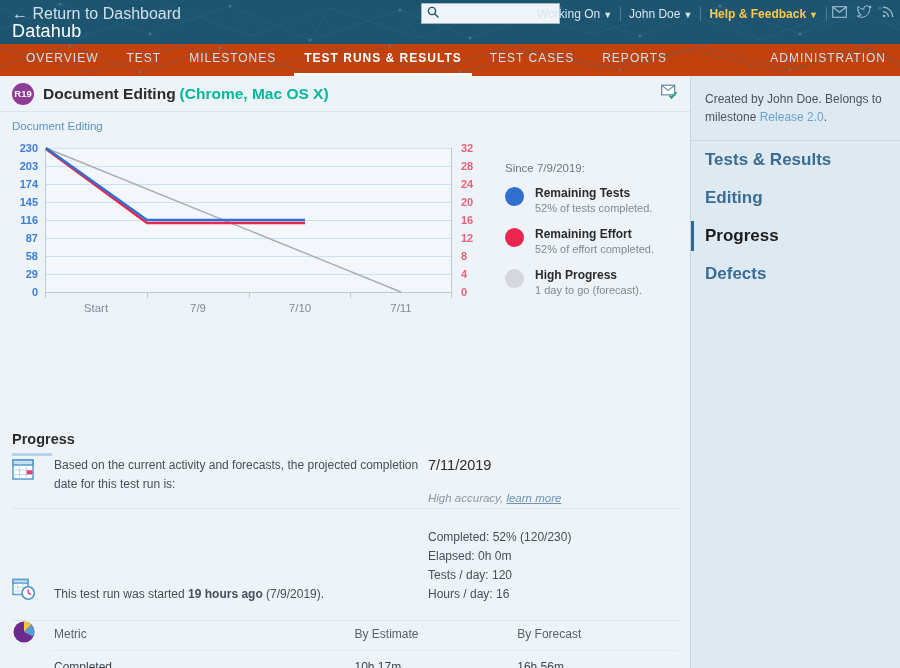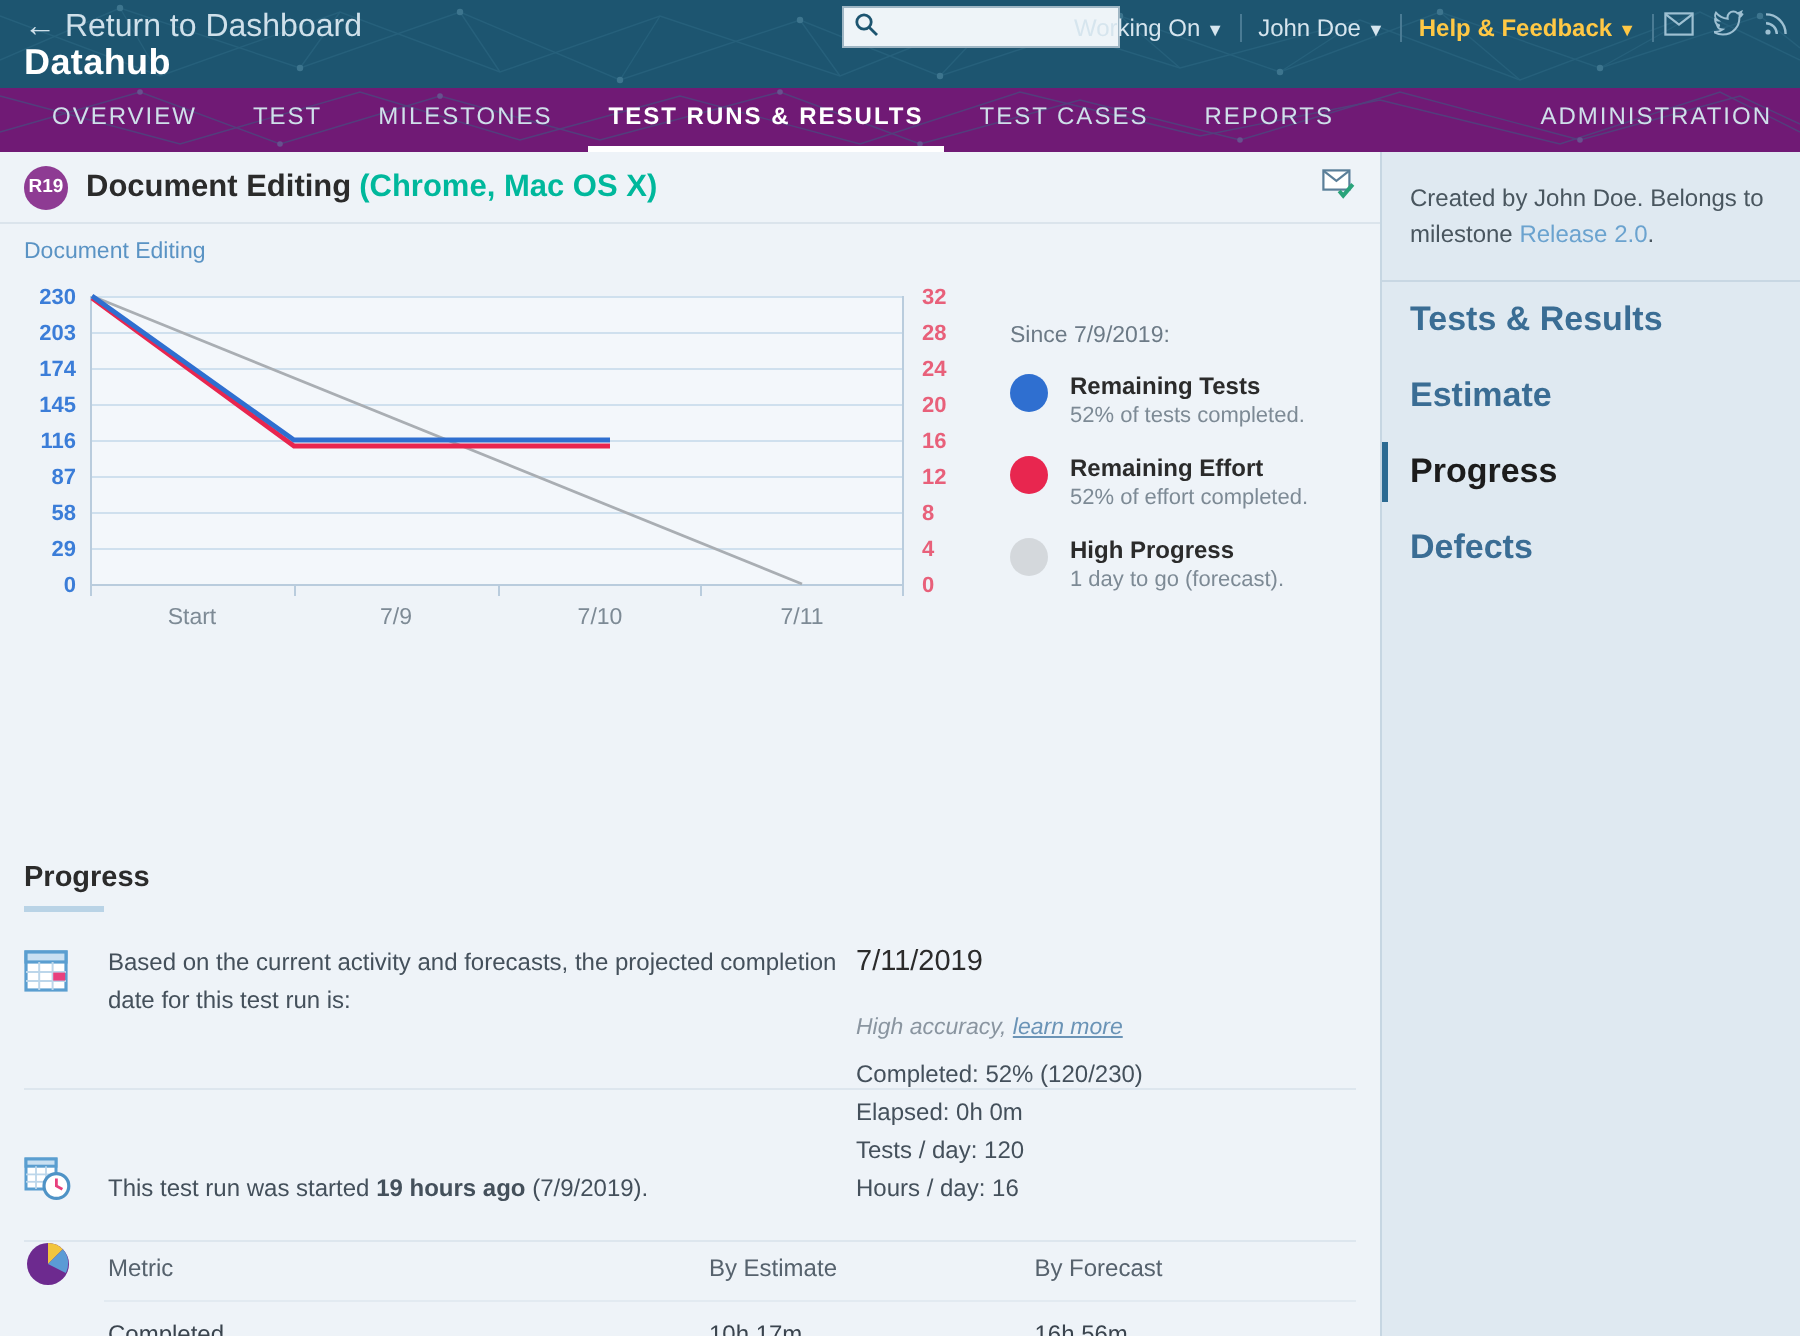--- a/index.html
+++ b/index.html
@@ -20,21 +20,21 @@
     overflow: hidden;
   }
   #topbar .netdeco { position: absolute; inset: 0; opacity: .5; }
   #return-link {
     position: absolute; left: 12px; top: 5px;
     color: #cfe0ea; font-size: 16px; text-decoration: none;
     z-index: 2;
   }
   #brand {
     position: absolute; left: 12px; top: 21px;
-    color: #ffffff; font-size: 18px; font-weight: bold;
+    color: #ffffff; font-size: 18px; font-weight: normal;
     letter-spacing: .2px; z-index: 2;
   }
   #search-wrap {
     position: absolute; left: 421px; top: 3px;
     width: 139px; height: 21px;
     background: #eef4f8; border: 1px solid #9fb6c4;
     display: flex; align-items: center; z-index: 2;
   }
   #search-wrap .mag { margin: 0 4px 0 5px; color: #1d5570; }
   #search-input {
@@ -50,21 +50,21 @@
     color: #d6e5ee; font-size: 12px; padding: 0 8px;
     cursor: pointer; white-space: nowrap; line-height: 28px;
   }
   .tr-item.accent { color: #ffc845; font-weight: bold; }
   .tr-sep { width: 1px; height: 14px; background: #4a7b94; }
   .caret { font-size: 9px; margin-left: 3px; }
   .soc { color: #9ec0d2; padding: 0 5px; line-height: 28px; cursor: pointer; }
 
   
   #navbar {
-    position: relative; height: 32px; background: #701a75;
+    position: relative; height: 32px; background: #c2410c;
     display: flex; align-items: flex-end; overflow: hidden;
   }
   #navbar .netdeco { position: absolute; inset: 0; opacity: .45; }
   #nav-left { display: flex; align-items: flex-end; z-index: 2; padding-left: 12px; height: 32px; }
   .nav-tab {
     color: #cfe0ea; font-size: 12px; letter-spacing: 1px;
     padding: 0 14px; height: 32px; line-height: 28px;
     cursor: pointer; position: relative; white-space: nowrap;
   }
   .nav-tab.active { color: #ffffff; font-weight: bold; }
@@ -112,21 +112,21 @@
   .leg-dot { width: 19px; height: 19px; border-radius: 50%; flex: none; margin-right: 11px; margin-top: 1px; }
   .leg-name { font-size: 12px; font-weight: bold; color: #2b2b2b; }
   .leg-sub { font-size: 11px; color: #7d8a95; margin-top: 2px; }
 
   
   #progress-head { position: absolute; left: 12px; top: 355px; }
   #progress-title { font-size: 14.5px; font-weight: bold; color: #2b2b2b; }
   #progress-rule { width: 40px; height: 3px; background: #b9d3e6; margin-top: 6px; }
 
   .prow { position: absolute; left: 12px; width: 666px; display: flex; }
-  #prow1 { top: 396px; border-bottom: 1px solid #dde6ee; padding-bottom: 20px; }
+  #prow1 { top: 380px; border-bottom: 1px solid #dde6ee; }
   #prow2 { top: 452px; border-bottom: 1px solid #dde6ee; padding-bottom: 16px; align-items: flex-end; }
   .picon { width: 42px; flex: none; padding-top: 2px; }
   .ptext { width: 374px; font-size: 12px; color: #44505b; line-height: 19px; }
   .pval { flex: 1; font-size: 12px; color: #44505b; line-height: 19px; }
   #proj-date { font-size: 14.5px; color: #2b2b2b; }
   #proj-acc { font-size: 11.5px; color: #8a95a0; font-style: italic; margin-top: 14px; }
   #proj-acc a { color: #6a93b6; font-style: italic; }
 
   
   #metric-block { position: absolute; left: 12px; top: 542px; width: 666px; display: flex; }
@@ -445,18 +445,18 @@
 
         </tbody>
       </table>
     </div>
 
   </div>
 
   <div id="side">
     <div id="side-note"><span>Created by John Doe. Belongs to milestone </span><a href="#">Release 2.0</a><span>.</span></div>
     <div class="side-item">Tests &amp; Results</div>
-    <div class="side-item">Estimate</div>
+    <div class="side-item">Editing</div>
     <div class="side-item active">Progress</div>
     <div class="side-item">Defects</div>
   </div>
 
 </div>
 
 </body></html>

